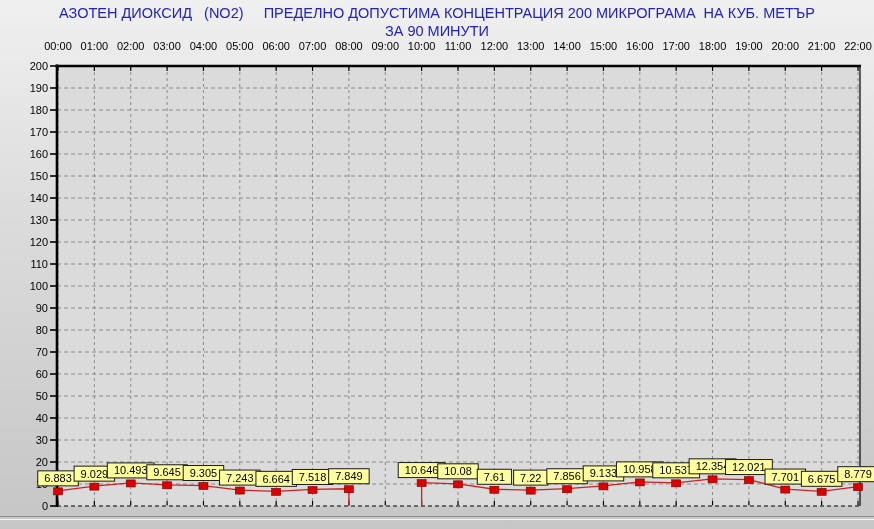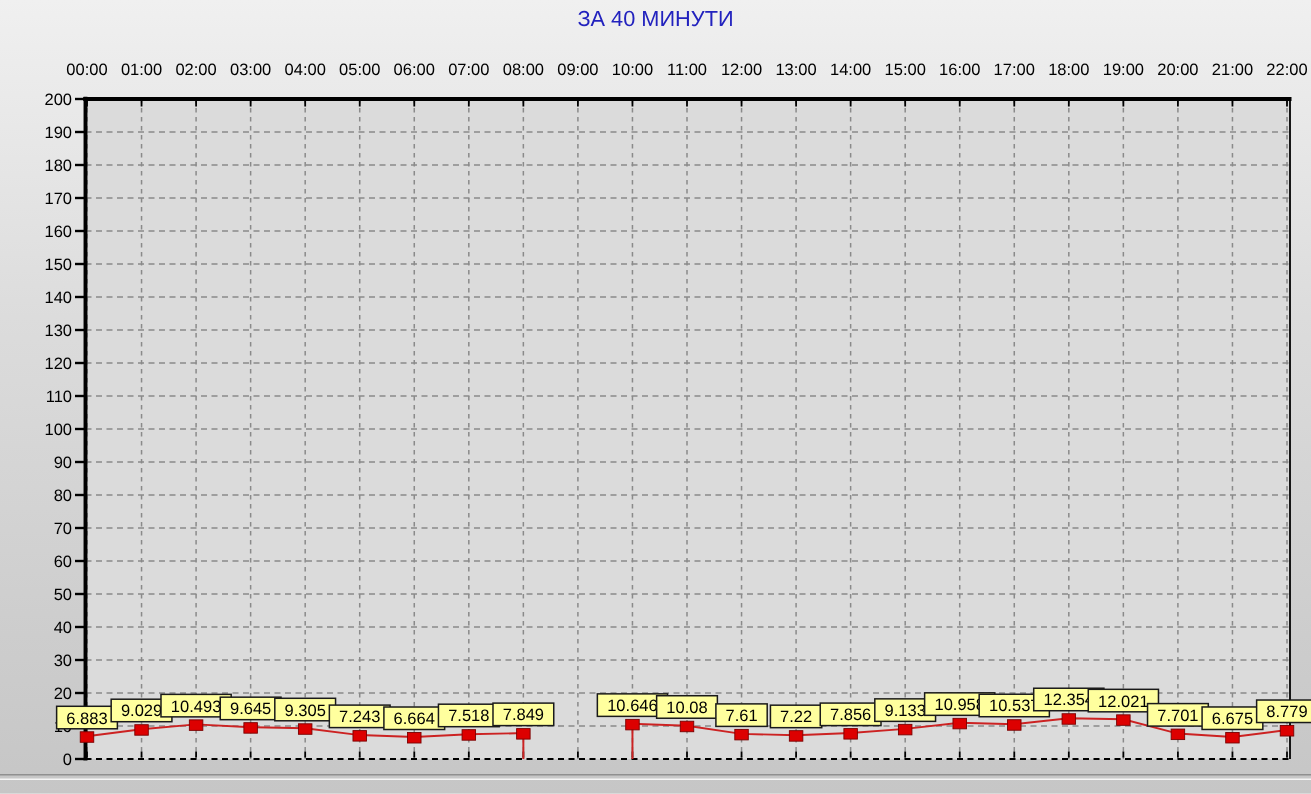--- a/index.html
+++ b/index.html
@@ -263,16 +263,17 @@
         <text x="748.9090909090909" y="471.0538" text-anchor="middle" font-size="11" fill="#000000" font-family="Liberation Sans, sans-serif">12.021</text>
         <rect x="765.0227272727273" y="469.0578" width="40.5" height="15" fill="#FFFF9E" stroke="#1A1A1A" stroke-width="1"></rect>
         <text x="785.2727272727273" y="480.5578" text-anchor="middle" font-size="11" fill="#000000" font-family="Liberation Sans, sans-serif">7.701</text>
         <rect x="801.3863636363636" y="471.315" width="40.5" height="15" fill="#FFFF9E" stroke="#1A1A1A" stroke-width="1"></rect>
         <text x="821.6363636363636" y="482.815" text-anchor="middle" font-size="11" fill="#000000" font-family="Liberation Sans, sans-serif">6.675</text>
         <rect x="837.75" y="466.6862" width="40.5" height="15" fill="#FFFF9E" stroke="#1A1A1A" stroke-width="1"></rect>
         <text x="858" y="478.1862" text-anchor="middle" font-size="11" fill="#000000" font-family="Liberation Sans, sans-serif">8.779</text>
       </g>
     </svg>
   <div class="title">
-    <div class="t2">ЗА 40 МИНУТИ</div>
+    <div class="t1">АЗОТЕН ДИОКСИД   (NO2)     ПРЕДЕЛНО ДОПУСТИМА КОНЦЕНТРАЦИЯ 200 МИКРОГРАМА  НА КУБ. МЕТЪР</div>
+    <div class="t2">ЗА 90 МИНУТИ</div>
   </div>
   <div class="bottom-edge"></div>
 </div>
 
 </body></html>

